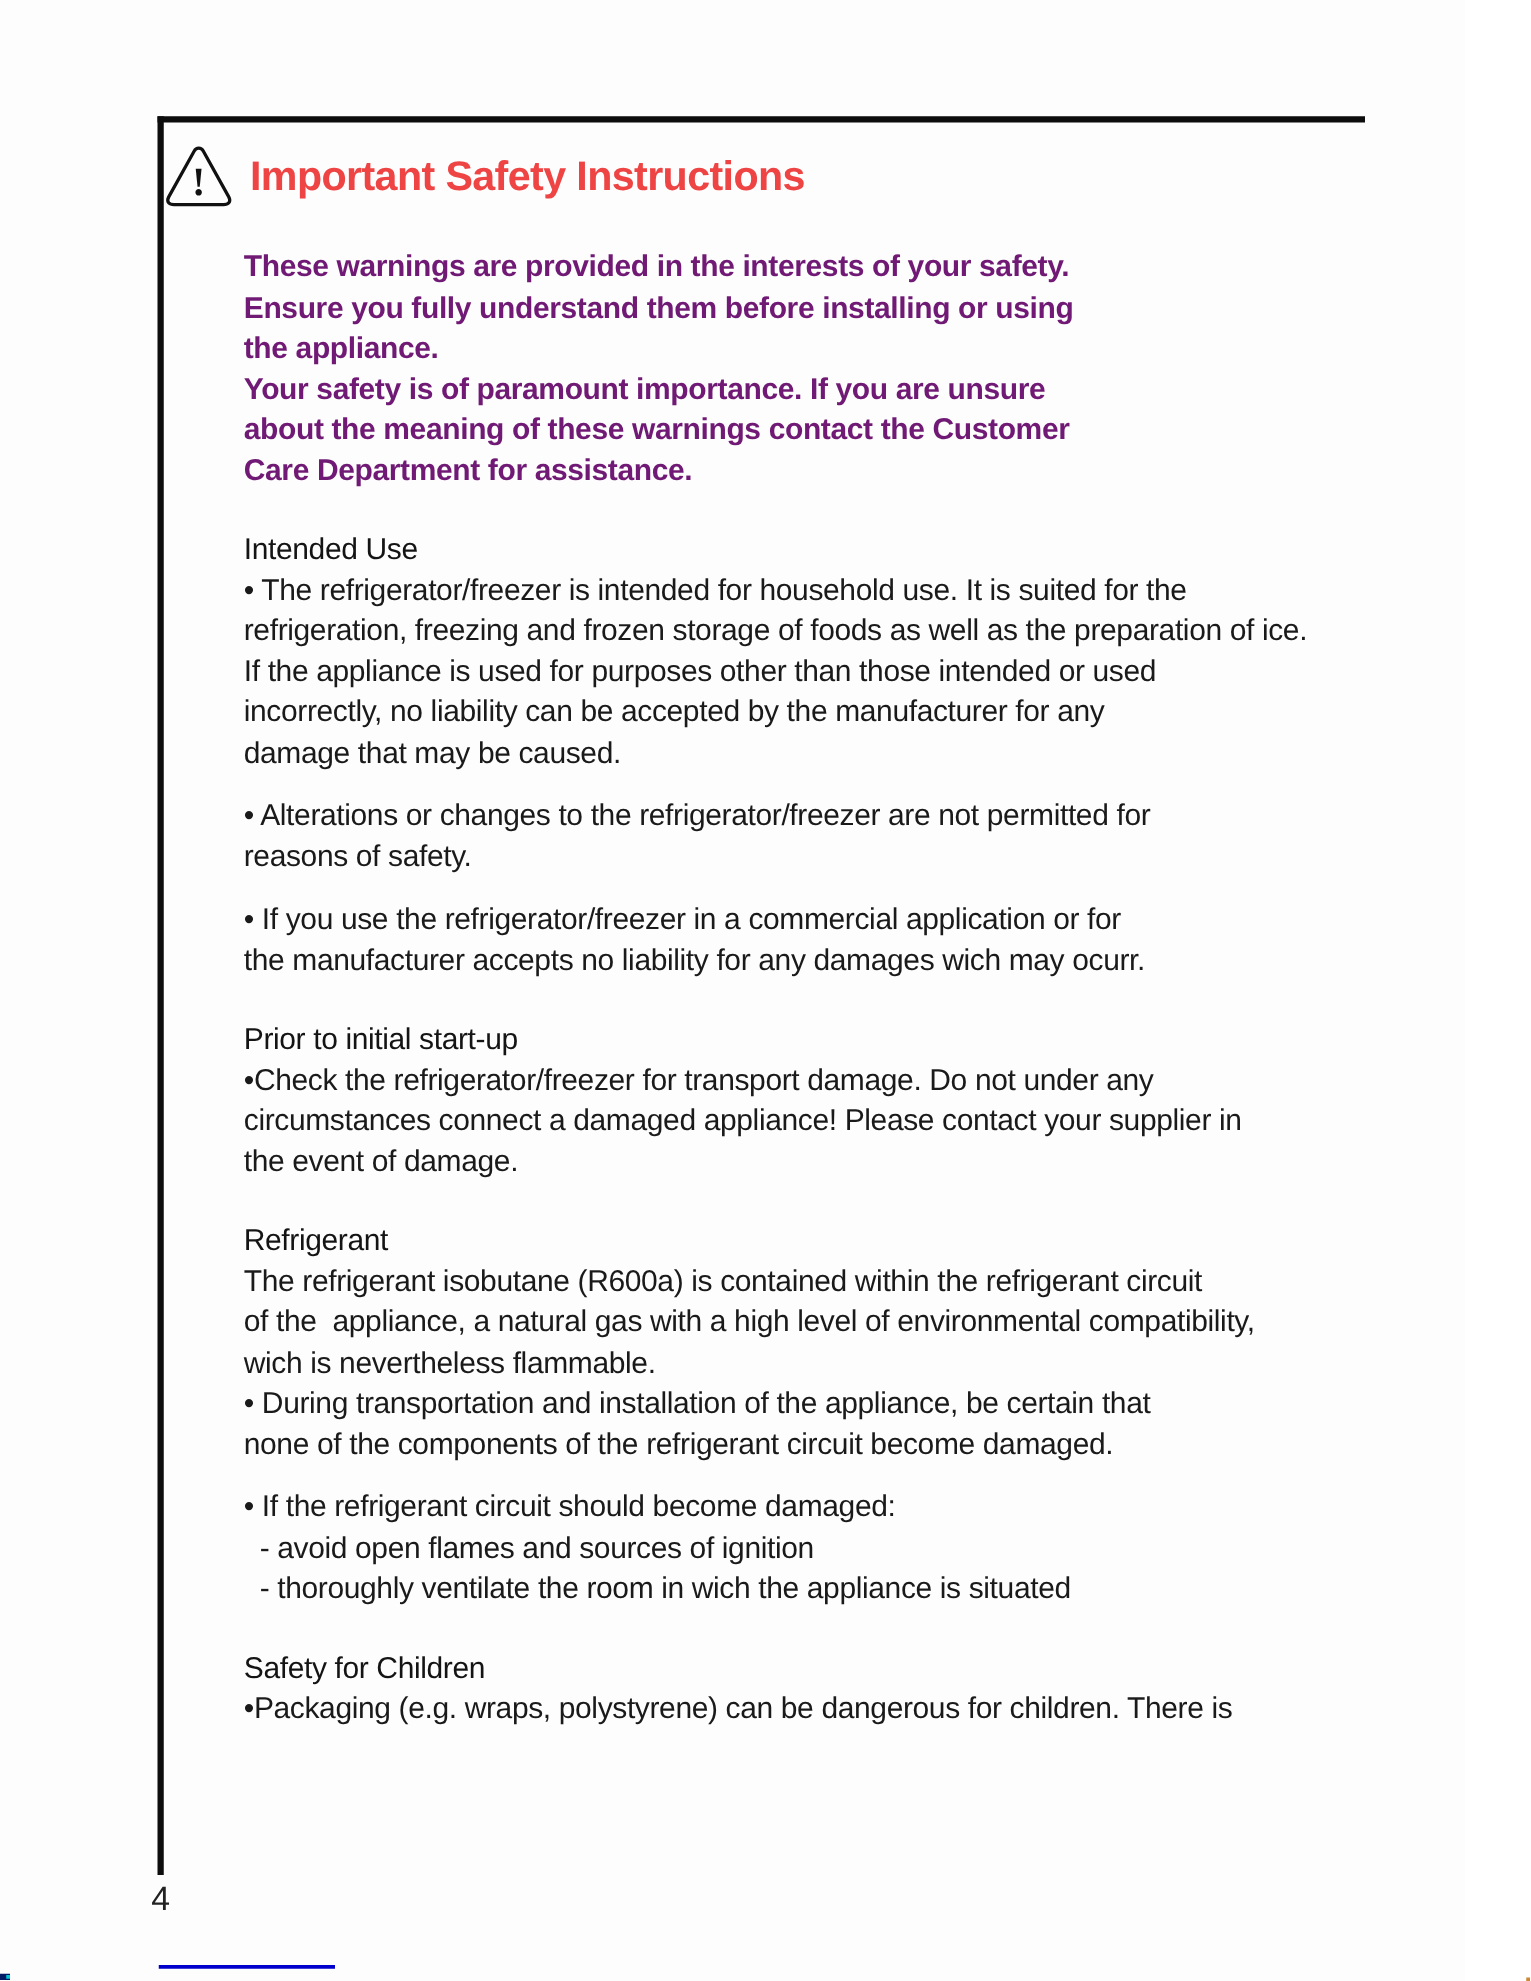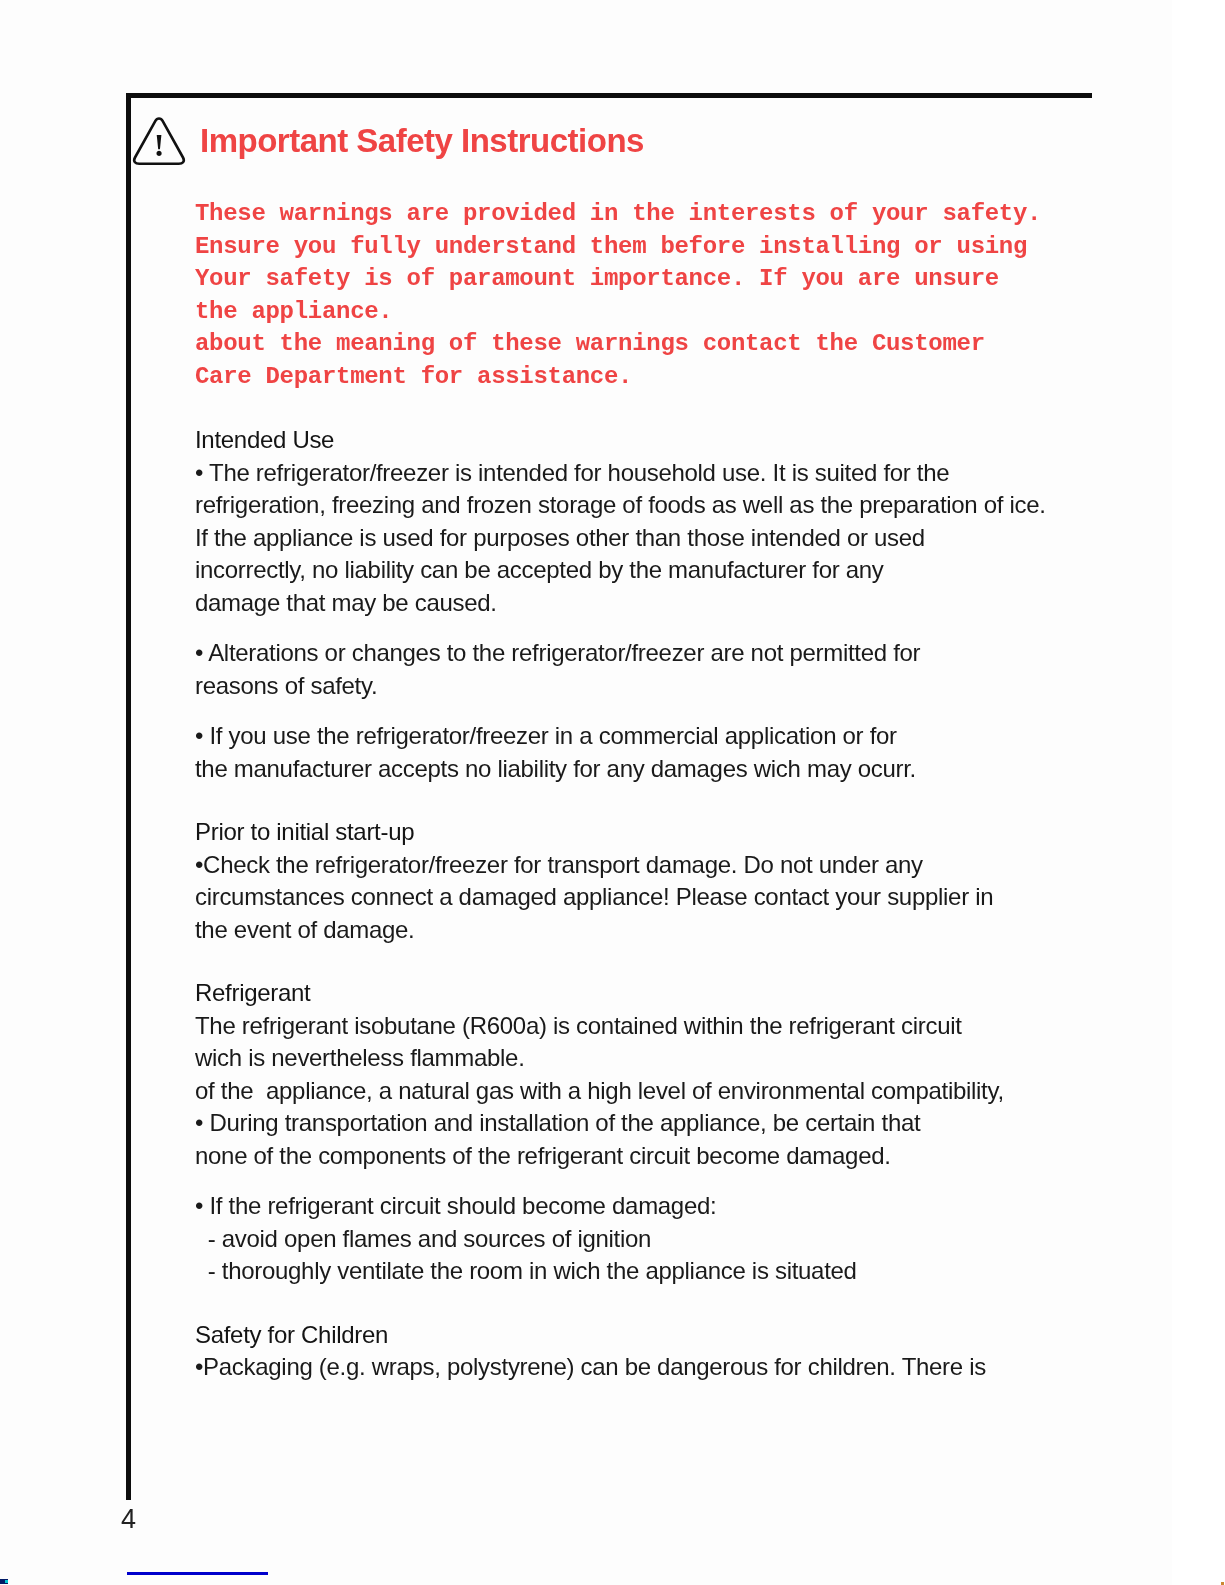--- a/index.html
+++ b/index.html
@@ -20,21 +20,21 @@
   .title {
     margin:0; font-size:33px; font-weight:700; letter-spacing:-0.5px; color:#ef4444;
     white-space:nowrap;
   }
 
   .content { position:absolute; left:195px; top:198px; width:890px; }
   .line {
     font-size:24px; line-height:32.5px; letter-spacing:-0.3px;
     white-space:pre; color:#1a1a1a;
   }
-  .intro .line { font-weight:700; color:#ef4444;font-family:Liberation Mono, monospace; }
+  .intro .line { font-weight:700; color:#701a75; }
   .section { margin-top:31px; }
   .section-heading {
     margin:0; font-size:24px; line-height:32.5px; font-weight:400;
     letter-spacing:-0.3px; color:#141414; white-space:pre;
   }
   .para + .para { margin-top:18px; }
 
   .page-number { position:absolute; left:121px; top:1504px; font-size:27px; color:#222; }
   .blue-line { position:absolute; left:127px; top:1572px; width:141px; height:3px; background:#0000cc; }
   .corner-artifact { position:absolute; left:0; top:1579px; width:8px; height:5px; background:#001a66; }
@@ -56,22 +56,22 @@
         <text x="28" y="42" text-anchor="middle" font-size="32" font-weight="bold" font-family="Liberation Serif, DejaVu Serif, serif" fill="#111">!</text>
       </svg>
     </span>
     <h1 class="title">Important Safety Instructions</h1>
   </header>
 
   <main class="content">
     <div class="intro">
         <div class="line">These warnings are provided in the interests of your safety.</div>
         <div class="line">Ensure you fully understand them before installing or using</div>
+        <div class="line">the appliance.</div>
         <div class="line">Your safety is of paramount importance. If you are unsure</div>
-        <div class="line">the appliance.</div>
         <div class="line">about the meaning of these warnings contact the Customer</div>
         <div class="line">Care Department for assistance.</div>
       </div>
 
     <section class="section">
       <h2 class="section-heading">Intended Use</h2>
       <div class="para">
           <div class="line">• The refrigerator/freezer is intended for household use. It is suited for the</div>
           <div class="line">refrigeration, freezing and frozen storage of foods as well as the preparation of ice.</div>
           <div class="line">If the appliance is used for purposes other than those intended or used</div>
@@ -94,22 +94,22 @@
           <div class="line">•Check the refrigerator/freezer for transport damage. Do not under any</div>
           <div class="line">circumstances connect a damaged appliance! Please contact your supplier in</div>
           <div class="line">the event of damage.</div>
         </div>
     </section>
 
     <section class="section">
       <h2 class="section-heading">Refrigerant</h2>
       <div class="para">
           <div class="line">The refrigerant isobutane (R600a) is contained within the refrigerant circuit</div>
+          <div class="line">of the  appliance, a natural gas with a high level of environmental compatibility,</div>
           <div class="line">wich is nevertheless flammable.</div>
-          <div class="line">of the  appliance, a natural gas with a high level of environmental compatibility,</div>
           <div class="line">• During transportation and installation of the appliance, be certain that</div>
           <div class="line">none of the components of the refrigerant circuit become damaged.</div>
         </div>
       <div class="para">
           <div class="line">• If the refrigerant circuit should become damaged:</div>
           <div class="line">  - avoid open flames and sources of ignition</div>
           <div class="line">  - thoroughly ventilate the room in wich the appliance is situated</div>
         </div>
     </section>
 

